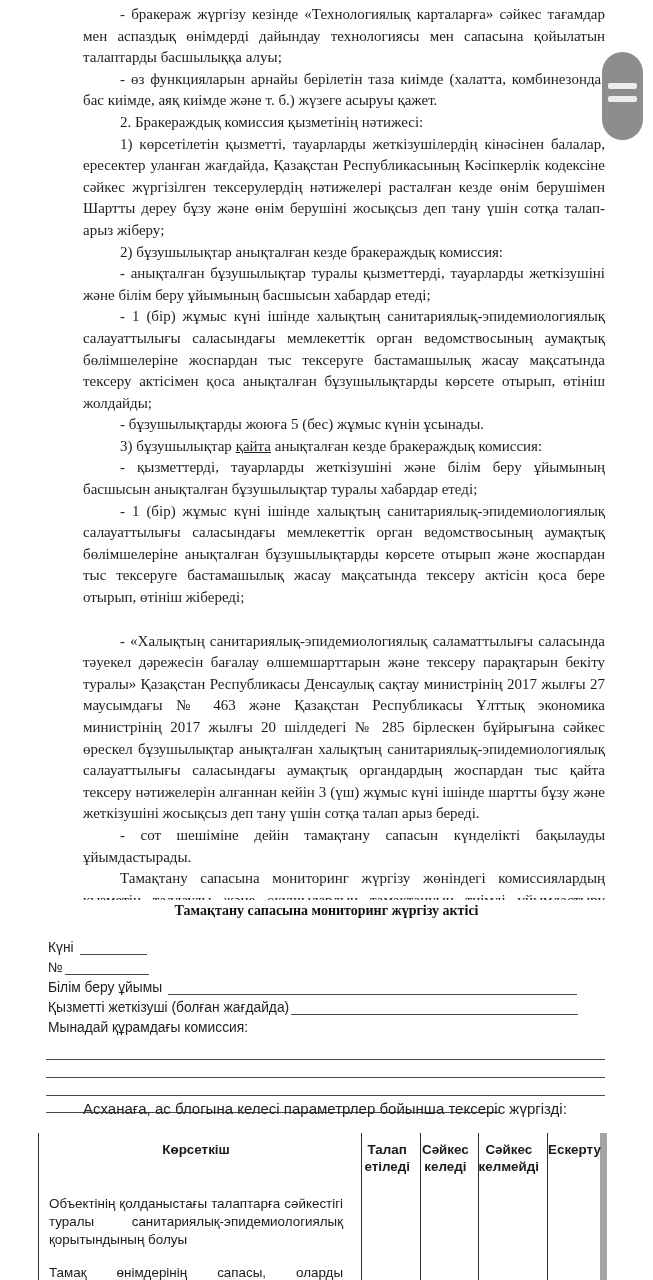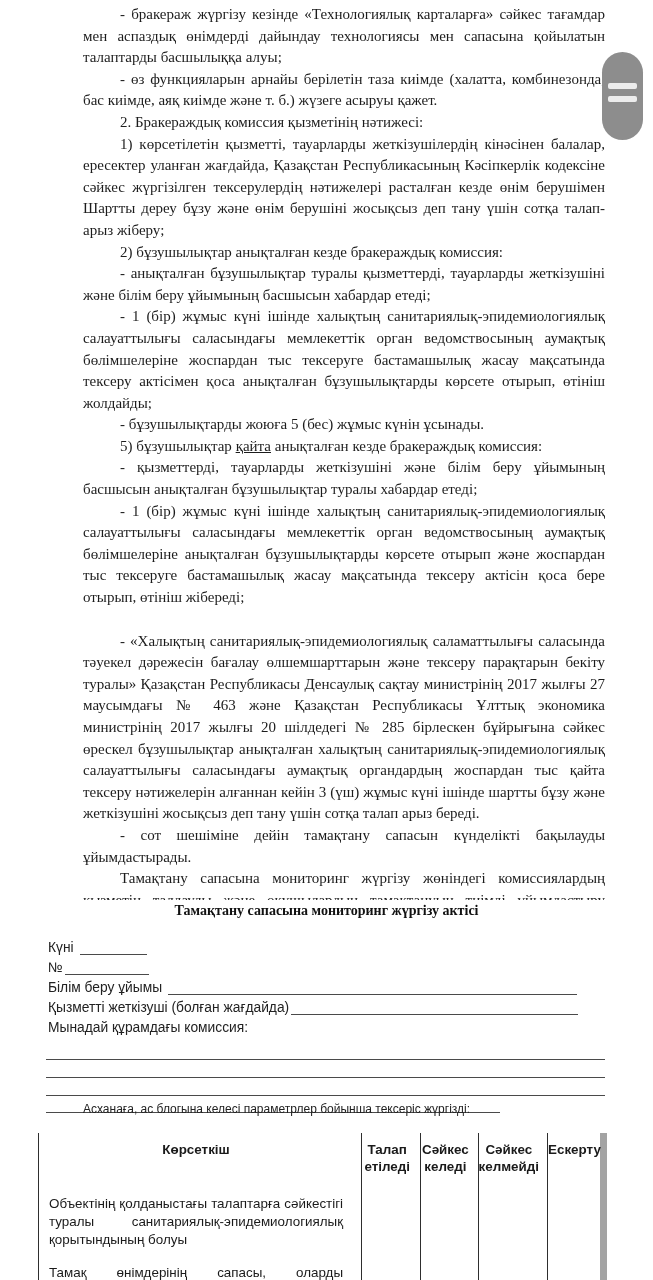--- a/index.html
+++ b/index.html
@@ -45,21 +45,21 @@
   .row-org { width:529px; }
   .row-supplier { width:530px; }
   
   .ruled { position:absolute; left:46px; top:1042px; width:559px; }
   .ruled .rline { height:18px; border-bottom:1px solid #4a4a4a; }
   .ruled .rline.short { width:454px; height:17px; }
   
   .inspect-intro {
     position:absolute; left:48px; top:1100px; width:557px;
     font-family:"Liberation Sans", sans-serif;
-    font-size:12px; line-height:18px; color:#222;
+    font-size:15px; line-height:18px; color:#222;
     padding-left:35px;
   }
   
   .check-table {
     position:absolute; left:38px; top:1133px; width:569px; height:147px;
     display:flex;
     font-family:"Liberation Sans", sans-serif;
     font-size:13.4px; line-height:17px; color:#1a1a1a;
     overflow:hidden;
     gap:8px;
@@ -107,21 +107,21 @@
   <div class="body-text">
     <p>- бракераж жүргізу кезінде «Технологиялық карталарға» сәйкес тағамдар мен аспаздық өнімдерді дайындау технологиясы мен сапасына қойылатын талаптарды басшылыққа алуы;</p>
     <p>- өз функцияларын арнайы берілетін таза киімде (халатта, комбинезонда, бас киімде, аяқ киімде және т. б.) жүзеге асыруы қажет.</p>
     <p>2. Бракераждық комиссия қызметінің нәтижесі:</p>
     <p>1) көрсетілетін қызметті, тауарларды жеткізушілердің кінәсінен балалар, ересектер уланған жағдайда, Қазақстан Республикасының Кәсіпкерлік кодексіне сәйкес жүргізілген тексерулердің нәтижелері расталған кезде өнім берушімен Шартты дереу бұзу және өнім берушіні жосықсыз деп тану үшін сотқа талап-арыз жіберу;</p>
     <p>2) бұзушылықтар анықталған кезде бракераждық комиссия:</p>
     <p>- анықталған бұзушылықтар туралы қызметтерді, тауарларды жеткізушіні және білім беру ұйымының басшысын хабардар етеді;</p>
     <p>- 1 (бір) жұмыс күні ішінде халықтың санитариялық-эпидемиологиялық салауаттылығы саласындағы мемлекеттік орган ведомствосының аумақтық бөлімшелеріне жоспардан тыс тексеруге бастамашылық жасау мақсатында тексеру актісімен қоса анықталған бұзушылықтарды көрсете отырып, өтініш жолдайды;</p>
     <p>- бұзушылықтарды жоюға 5 (бес) жұмыс күнін ұсынады.</p>
     <p>
-      <span>5) бұзушылықтар </span><span class="u">қайта</span><span> анықталған кезде бракераждық комиссия:</span>
+      <span>3) бұзушылықтар </span><span class="u">қайта</span><span> анықталған кезде бракераждық комиссия:</span>
     </p>
     <p>- қызметтерді, тауарларды жеткізушіні және білім беру ұйымының басшысын анықталған бұзушылықтар туралы хабардар етеді;</p>
     <p>- 1 (бір) жұмыс күні ішінде халықтың санитариялық-эпидемиологиялық салауаттылығы саласындағы мемлекеттік орган ведомствосының аумақтық бөлімшелеріне анықталған бұзушылықтарды көрсете отырып және жоспардан тыс тексеруге бастамашылық жасау мақсатында тексеру актісін қоса бере отырып, өтініш жібереді;</p>
     <p class="gap-before">- «Халықтың санитариялық-эпидемиологиялық саламаттылығы саласында тәуекел дәрежесін бағалау өлшемшарттарын және тексеру парақтарын бекіту туралы» Қазақстан Республикасы Денсаулық сақтау министрінің 2017 жылғы 27 маусымдағы № 463 және Қазақстан Республикасы Ұлттық экономика министрінің 2017 жылғы 20 шілдедегі № 285 бірлескен бұйрығына сәйкес өрескел бұзушылықтар анықталған халықтың санитариялық-эпидемиологиялық салауаттылығы саласындағы аумақтық органдардың жоспардан тыс қайта тексеру нәтижелерін алғаннан кейін 3 (үш) жұмыс күні ішінде шартты бұзу және жеткізушіні жосықсыз деп тану үшін сотқа талап арыз береді.</p>
     <p>- сот шешіміне дейін тамақтану сапасын күнделікті бақылауды ұйымдастырады.</p>
     <p>Тамақтану сапасына мониторинг жүргізу жөніндегі комиссиялардың қызметін талдауды және оқушылардың тамақтануын тиімді ұйымдастыру бойынша шаралар қабылдауды білім беру саласындағы уәкілетті орган және Тамақтану сапасын бақылау жөніндегі ведомствоаралық сараптамалық топ жүзеге асырады.</p>
   </div>
 
   <div class="act-heading">Тамақтану сапасына мониторинг жүргізу актісі</div>
 

